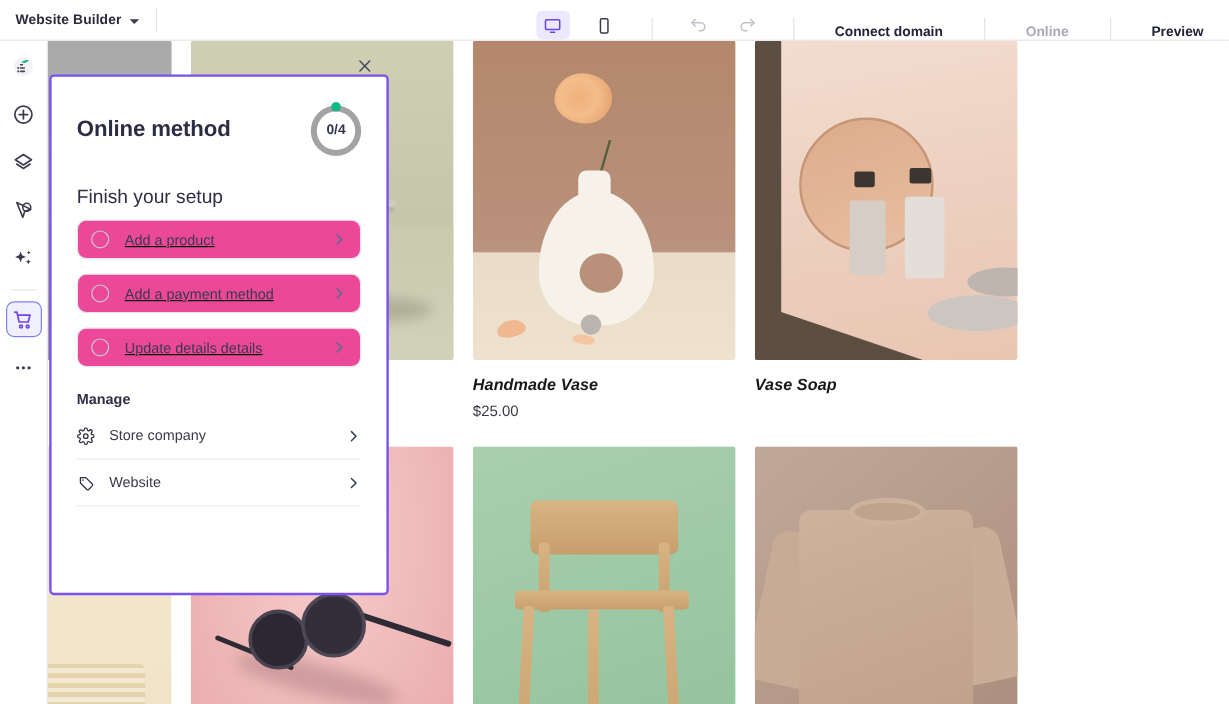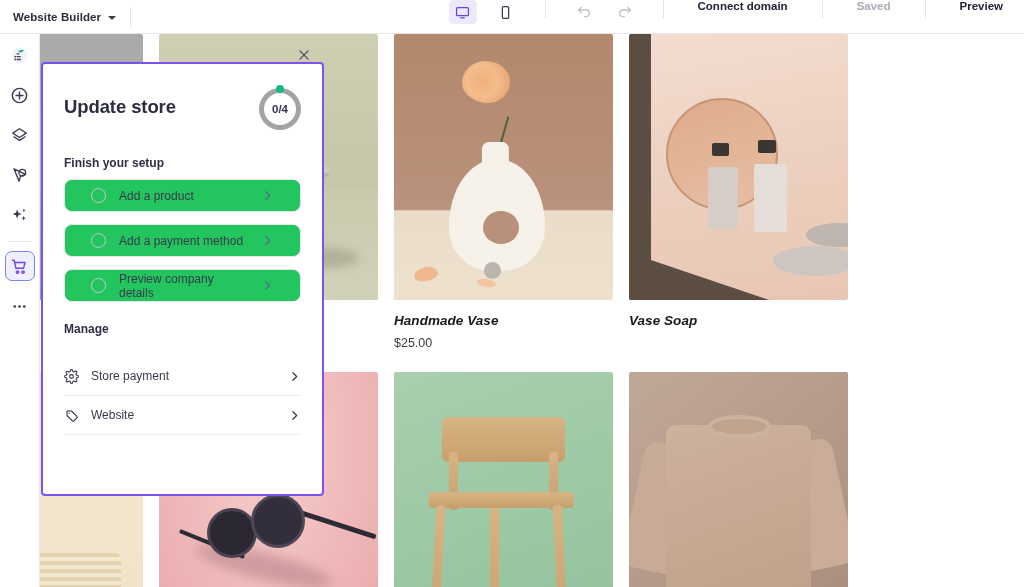--- a/index.html
+++ b/index.html
@@ -26,21 +26,21 @@
   }
   .caret {
     width: 0; height: 0; border-left: 4px solid transparent;
     border-right: 4px solid transparent; border-top: 4.6px solid #3c3c52;
     margin-top: 2px;
   }
   .brand-divider {
     width: 1px; height: 20px; background: #e3e3e8; margin-left: 14px;
   }
   .top-right {
-    margin-left: auto; display: flex; align-items: flex-start;
+    margin-left: auto; display: flex; align-items: flex-end;
     gap: 15px; padding-right: 12px; height: 100%;
   }
   .vbtn {
     width: 28px; height: 24px; border-radius: 5px;
     display: flex; align-items: center; justify-content: center;
     cursor: pointer;
   }
   .vbtn.active { background: #ece8fe; }
   .tb-divider { width: 1px; height: 18px; background: #e3e3e8; margin: 0 10px; }
   .tb-icon { width: 26px; height: 24px; display:flex; align-items:center; justify-content:center; cursor: pointer;}
@@ -217,34 +217,34 @@
     content:""; position:absolute; inset:5px; border-radius:50%; background:#fff;
   }
   .ring-label {
     position: relative; z-index: 2; font-size: 11.5px; font-weight: 600; color: #33334d;
   }
   .ring-dot {
     position:absolute; top:-3px; left:50%; transform:translateX(-50%);
     width: 8px; height: 8px; border-radius:50%; background:#12b886; z-index:3;
   }
   .sec-label {
-    font-size: 12px; font-weight: 700; color: #2e2e44; margin-top: 26px; margin-bottom: 9px;
+    font-size: 16px; font-weight: 400; color: #2e2e44; margin-top: 26px; margin-bottom: 9px;
   }
   .task {
     display:flex; align-items:center; gap: 13px;
     height: 33px; border:1px solid #e5e5ea; border-radius: 8px;
-    padding: 0 26px; margin-bottom: 12px; cursor: pointer; background:#22c55e;
+    padding: 0 11px; margin-bottom: 12px; cursor: pointer; background:#ec4899;text-decoration:underline;
   }
   .task-circle {
     width: 15px; height: 15px; border-radius: 50%; border: 1.4px solid #c9c9d2; flex: none;
   }
   .task-label { font-size: 12px; color: #3a3a4c; flex: 1; }
   .chev { flex: none; }
   .manage-label {
-    font-size: 12px; font-weight: 700; color: #2e2e44; margin-top: 20px; margin-bottom: 21px;
+    font-size: 12px; font-weight: 700; color: #2e2e44; margin-top: 20px; margin-bottom: 4px;
   }
   .mrow {
     display:flex; align-items:center; gap: 12px; height: 39px;
     border-bottom: 1px solid #ededf1; cursor: pointer;
   }
   .mrow-label { font-size: 12px; color: #3a3a4c; flex: 1; }
 </style>
 </head>
 <body>
 
@@ -282,21 +282,21 @@
         <svg width="16" height="16" viewBox="0 0 24 24" fill="none" stroke="#c2c2cc" stroke-width="2" stroke-linecap="round" stroke-linejoin="round">
           <path d="M20 9H9a5 5 0 0 0 0 10h2"></path>
           <polyline points="16,5 20,9 16,13"></polyline>
         </svg>
       </div>
 
       <div class="tb-divider"></div>
 
       <div class="tb-link">Connect domain</div>
       <div class="tb-divider"></div>
-      <div class="tb-link muted">Saved</div>
+      <div class="tb-link muted">Online</div>
       <div class="tb-divider"></div>
       <div class="tb-link">Preview</div>
     </div>
   </div>
 
   <div class="rail">
     <div class="rail-btn">
       <svg width="19" height="19" viewBox="0 0 24 24">
         <circle cx="12" cy="12" r="10" fill="#f2f2f6"></circle>
         <path d="M9 17h4M9 13.5h4M9 10h2" stroke="#44445c" stroke-width="1.7" stroke-linecap="round"></path>
@@ -461,21 +461,21 @@
     <svg width="14" height="14" viewBox="0 0 24 24" stroke="#44445c" stroke-width="2" stroke-linecap="round">
       <line x1="5" y1="5" x2="19" y2="19"></line>
         <line x1="19" y1="5" x2="5" y2="19"></line>
     </svg>
   </div>
 
   <div class="panel">
     <div class="panel-inner">
 
       <div class="panel-head">
-        <div class="panel-title">Update store</div>
+        <div class="panel-title">Online method</div>
         <div class="ring">
           <span class="ring-dot"></span>
           <span class="ring-label">0/4</span>
         </div>
       </div>
 
       <div class="sec-label">Finish your setup</div>
 
       <div class="task">
         <span class="task-circle"></span>
@@ -488,35 +488,35 @@
       <div class="task">
         <span class="task-circle"></span>
         <span class="task-label">Add a payment method</span>
         <svg class="chev" width="13" height="13" viewBox="0 0 24 24" fill="none" stroke="#5a6b8c" stroke-width="2.3" stroke-linecap="round" stroke-linejoin="round">
           <polyline points="9,5 16,12 9,19"></polyline>
           </svg>
       </div>
 
       <div class="task">
         <span class="task-circle"></span>
-        <span class="task-label">Preview company details</span>
+        <span class="task-label">Update details details</span>
         <svg class="chev" width="13" height="13" viewBox="0 0 24 24" fill="none" stroke="#5a6b8c" stroke-width="2.3" stroke-linecap="round" stroke-linejoin="round">
           <polyline points="9,5 16,12 9,19"></polyline>
           </svg>
       </div>
 
 
       <div class="manage-label">Manage</div>
 
       <div class="mrow">
         <svg width="15" height="15" viewBox="0 0 24 24" fill="none" stroke="#2f2f44" stroke-width="1.7">
           <circle cx="12" cy="12" r="3"></circle>
           <path d="M19.4 15a1.6 1.6 0 0 0 .3 1.8l.1.1a2 2 0 1 1-2.8 2.8l-.1-.1a1.6 1.6 0 0 0-1.8-.3 1.6 1.6 0 0 0-1 1.5V21a2 2 0 1 1-4 0v-.1A1.6 1.6 0 0 0 9 19.4a1.6 1.6 0 0 0-1.8.3l-.1.1a2 2 0 1 1-2.8-2.8l.1-.1a1.6 1.6 0 0 0 .3-1.8 1.6 1.6 0 0 0-1.5-1H3a2 2 0 1 1 0-4h.1A1.6 1.6 0 0 0 4.6 9a1.6 1.6 0 0 0-.3-1.8l-.1-.1a2 2 0 1 1 2.8-2.8l.1.1a1.6 1.6 0 0 0 1.8.3H9a1.6 1.6 0 0 0 1-1.5V3a2 2 0 1 1 4 0v.1a1.6 1.6 0 0 0 1 1.5 1.6 1.6 0 0 0 1.8-.3l.1-.1a2 2 0 1 1 2.8 2.8l-.1.1a1.6 1.6 0 0 0-.3 1.8V9a1.6 1.6 0 0 0 1.5 1H21a2 2 0 1 1 0 4h-.1a1.6 1.6 0 0 0-1.5 1z"></path>
         </svg>
-        <span class="mrow-label">Store payment</span>
+        <span class="mrow-label">Store company</span>
         <svg class="chev" width="13" height="13" viewBox="0 0 24 24" fill="none" stroke="#2f3a55" stroke-width="2.3" stroke-linecap="round" stroke-linejoin="round">
           <polyline points="9,5 16,12 9,19"></polyline>
           </svg>
       </div>
 
       <div class="mrow">
         <svg width="15" height="15" viewBox="0 0 24 24" fill="none" stroke="#2f2f44" stroke-width="1.7" stroke-linejoin="round">
           <path d="M20.6 13.4L12 4.8H4.8V12l8.6 8.6a1.7 1.7 0 0 0 2.4 0l4.8-4.8a1.7 1.7 0 0 0 0-2.4z"></path>
           <circle cx="8.2" cy="8.2" r="1.1" fill="#2f2f44" stroke="none"></circle>
         </svg>

